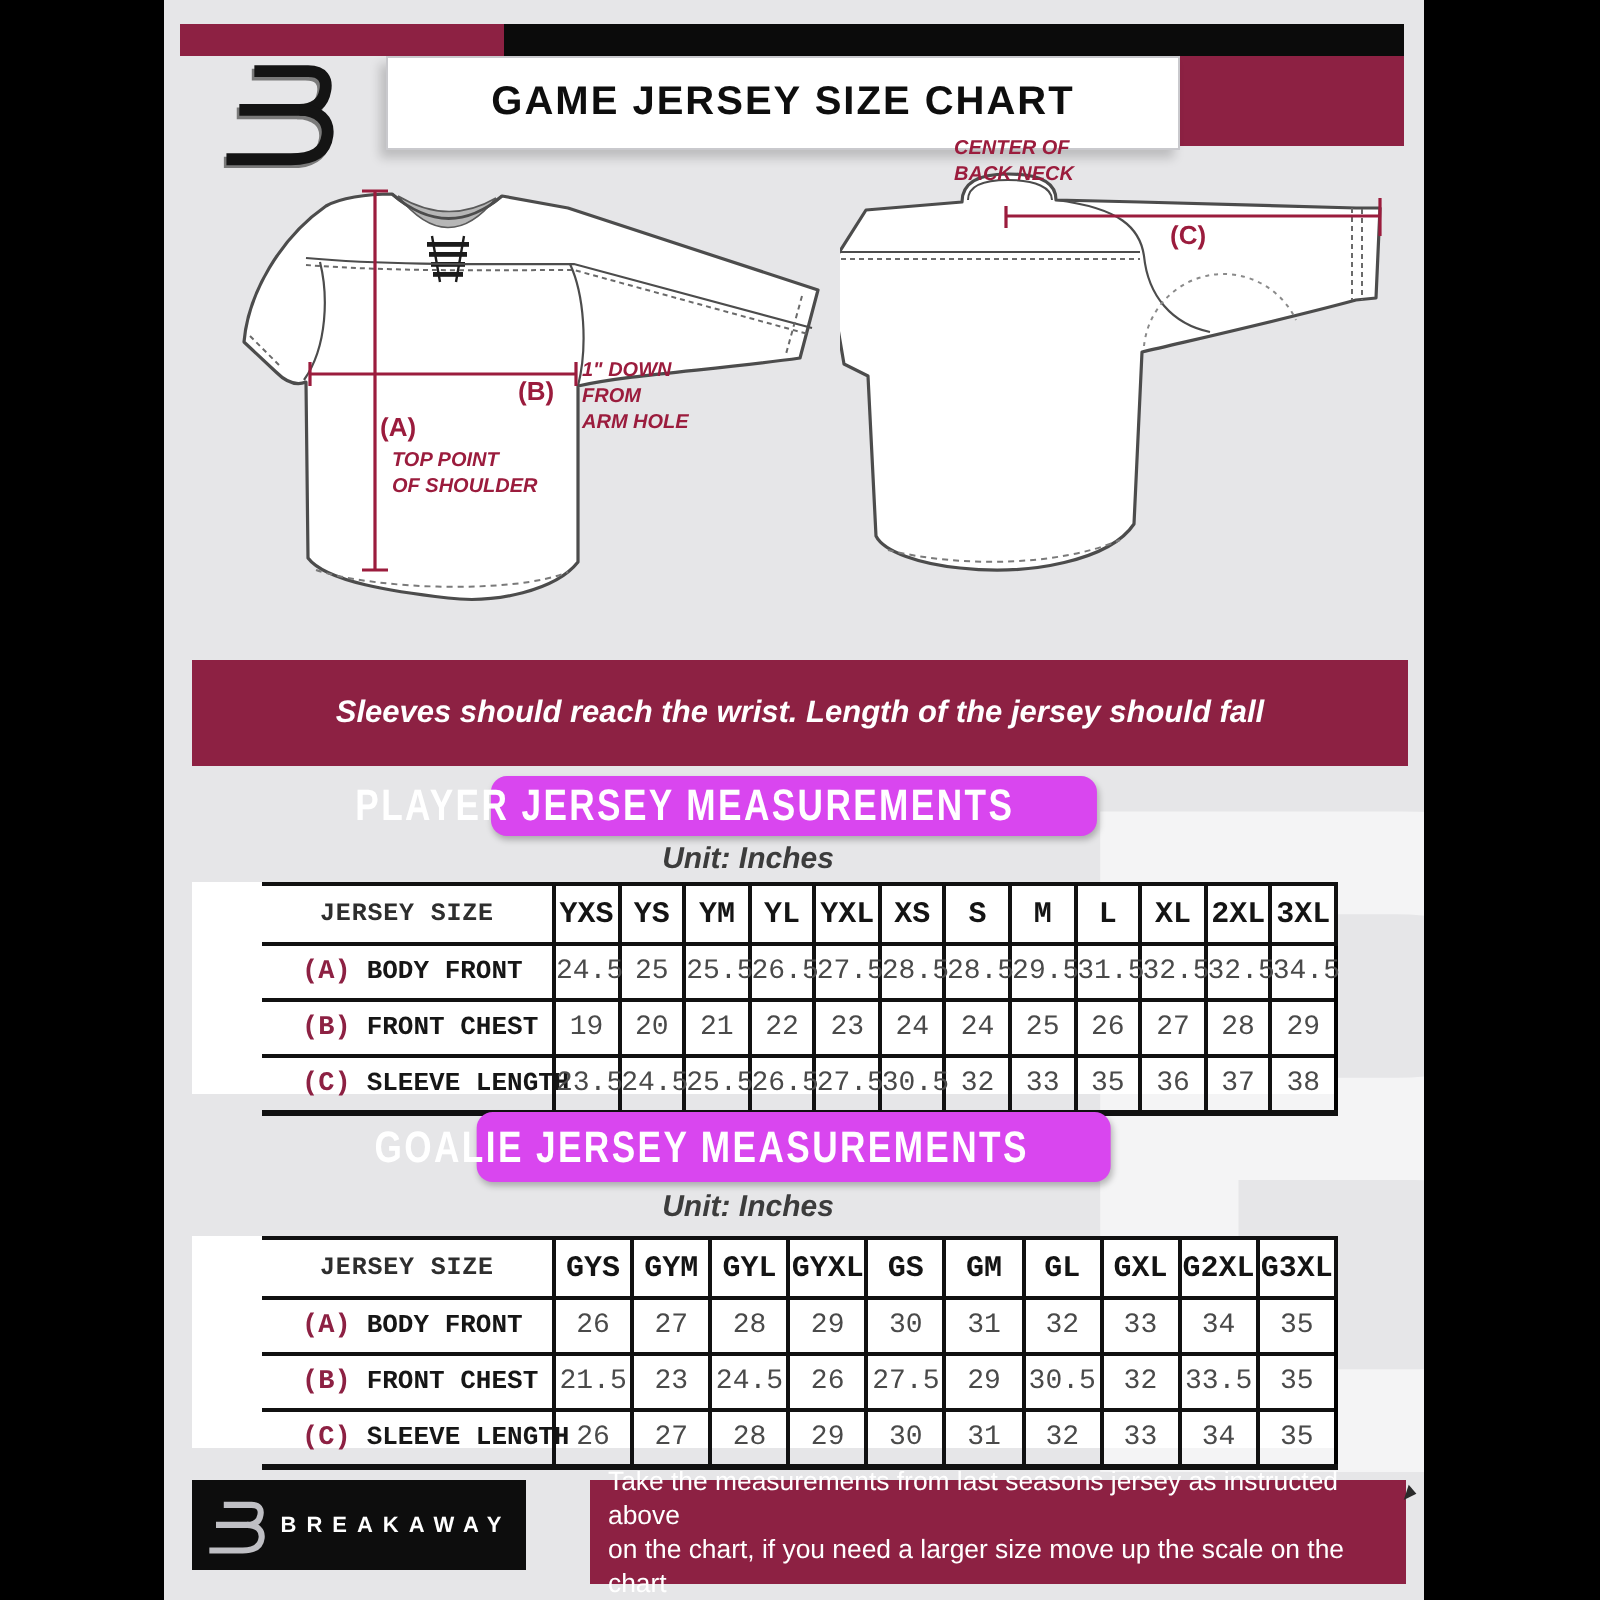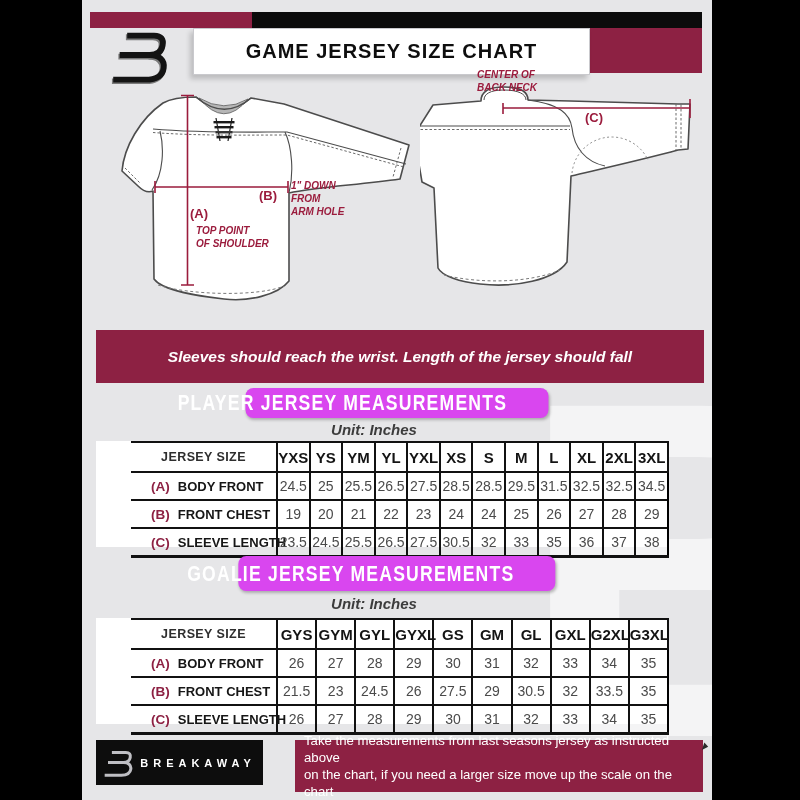--- a/index.html
+++ b/index.html
@@ -60,21 +60,21 @@
   }
   #player-unit{top:421px;}
   #goalie-unit{top:595px;}
 
   
   .table-panel{position:absolute;left:96px;width:572px;background:#fff;z-index:2;}
   #player-panel{top:441px;height:106px;}
   #goalie-panel{top:618px;height:106px;}
   .meas-table{
     position:absolute;left:131px;width:538px;border-collapse:collapse;table-layout:fixed;z-index:3;
-    border-top:2px solid #111;border-bottom:3px solid #111;background:transparent;
+    border-top:2px solid #111;border-bottom:3px solid #111;background:transparent;font-family:Liberation Mono, monospace;
   }
   #player-table{top:441px;}
   #goalie-table{top:618px;}
   .meas-table th,.meas-table td{padding:0;text-align:center;vertical-align:middle;background:transparent;}
   .meas-table thead th{height:28px;}
   .meas-table tbody th,.meas-table tbody td{height:26px;border-top:2px solid #111;}
   .meas-table .corner{width:145px;font-size:12.5px;font-weight:600;color:#2e2e2e;letter-spacing:0.4px;}
   .meas-table th.size{border-left:2px solid #111;font-size:15px;font-weight:700;color:#141414;}
   .meas-table th.size:last-child{border-right:2px solid #111;}
   .meas-table td.val{border-left:2px solid #111;font-size:14px;font-weight:500;color:#4a4a4a;}

